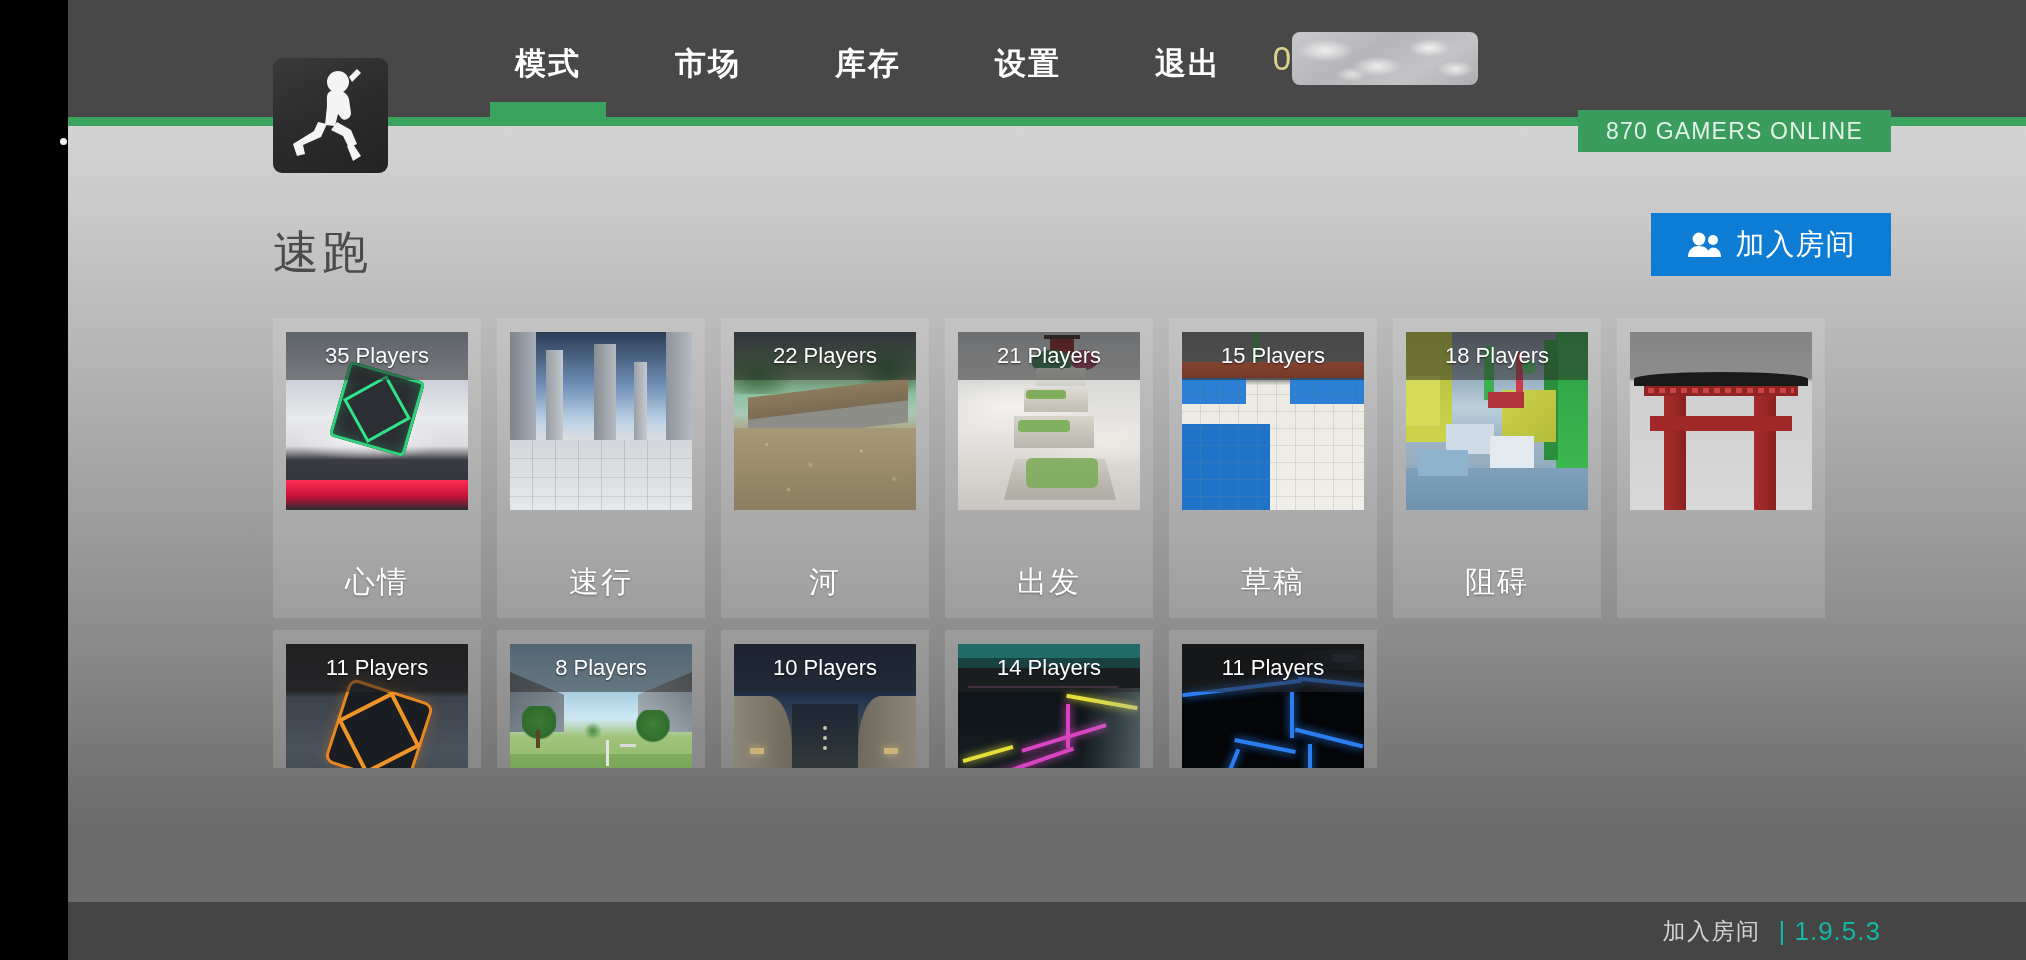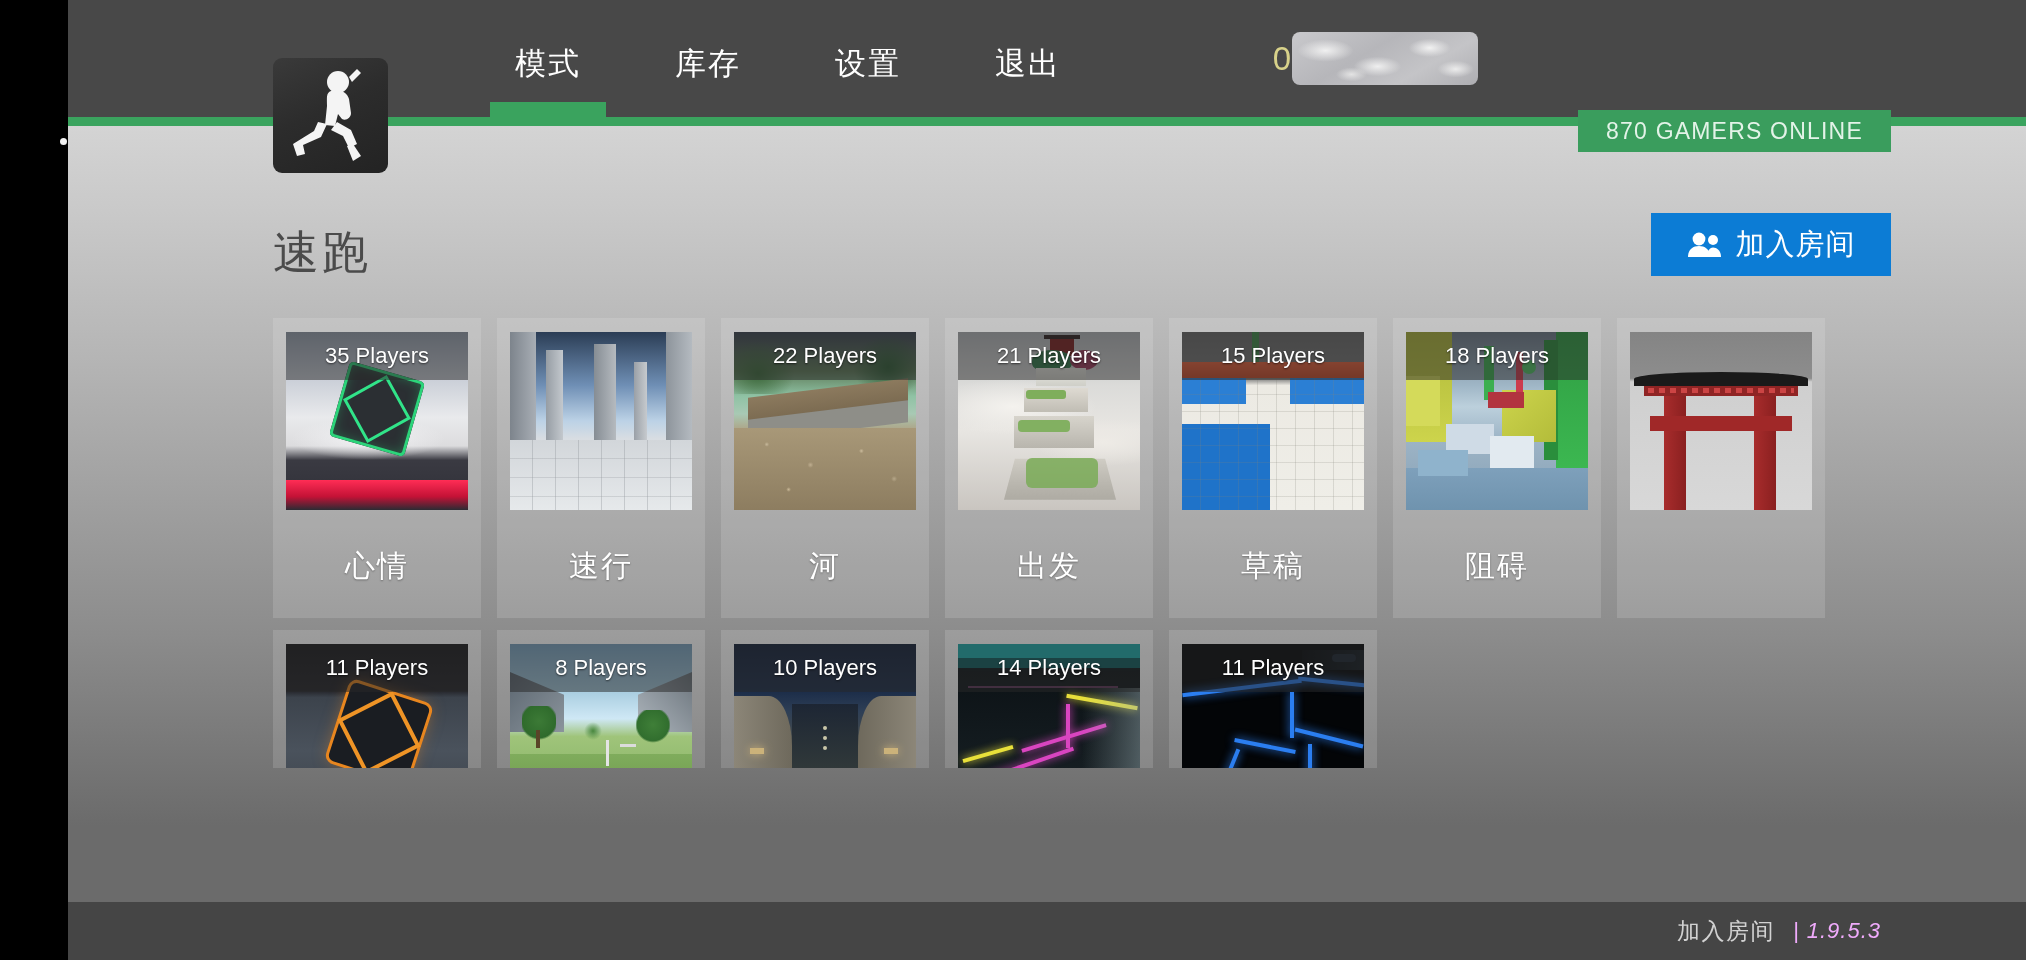--- a/index.html
+++ b/index.html
@@ -53,20 +53,21 @@
     width: 1958px; height: 9px;
     background: #3aa35e;
   }
 
   .nav {
     position: absolute;
     left: 400px; top: 0;
     height: 127px;
     display: flex;
     align-items: center;
+    font-weight: bold;
   }
   .nav-item {
     position: relative;
     height: 117px;
     display: flex;
     align-items: center;
     justify-content: center;
     color: #fff;
     font-size: 31px;
     letter-spacing: 2px;
@@ -209,21 +210,21 @@
     left: 0; right: 0; top: 0;
     height: 48px;
     background: rgba(40,40,40,0.52);
     display: flex; align-items: center; justify-content: center;
   }
   .thumb-players span {
     color: #fff; font-size: 22px;
     text-shadow: 0 1px 2px rgba(0,0,0,0.6);
   }
   .card-name {
-    margin-top: 36px;
+    margin-top: 52px;
     text-align: center;
     color: #fff;
     font-size: 30px;
     letter-spacing: 2px;
     text-shadow: 0 1px 2px rgba(0,0,0,0.35);
   }
 
   
   .grid-clip {
     position: absolute;
@@ -251,21 +252,21 @@
     width: 1958px; height: 58px;
     background: #454545;
     display: flex; align-items: center; justify-content: flex-end;
     padding-right: 145px;
     gap: 18px;
   }
   .footer-bottom .privacy {
     color: #d2d2d2; font-size: 23px; letter-spacing: 1.5px; cursor: pointer;
   }
   .footer-bottom .version {
-    color: #f0abfc; font-size: 22px; letter-spacing: 1px; font-style: italic;
+    color: #14b8a6; font-size: 26px; letter-spacing: 1px;
   }
 
   
   .cursor-dot {
     position: absolute;
     left: 60px; top: 138px;
     width: 7px; height: 7px;
     border-radius: 50%;
     background: #f1f1f1;
     z-index: 50;
@@ -283,20 +284,24 @@
 
   <div class="viewport">
 
     <div class="topbar"></div>
     <div class="topbar-underline"></div>
 
     <nav class="nav">
       <div class="nav-item active">
         <span>模式</span>
         <span class="tab-underline"></span>
+      </div>
+      <div class="nav-item">
+        <span>市场</span>
+
       </div>
       <div class="nav-item">
         <span>库存</span>
 
       </div>
       <div class="nav-item">
         <span>设置</span>
 
       </div>
       <div class="nav-item">

